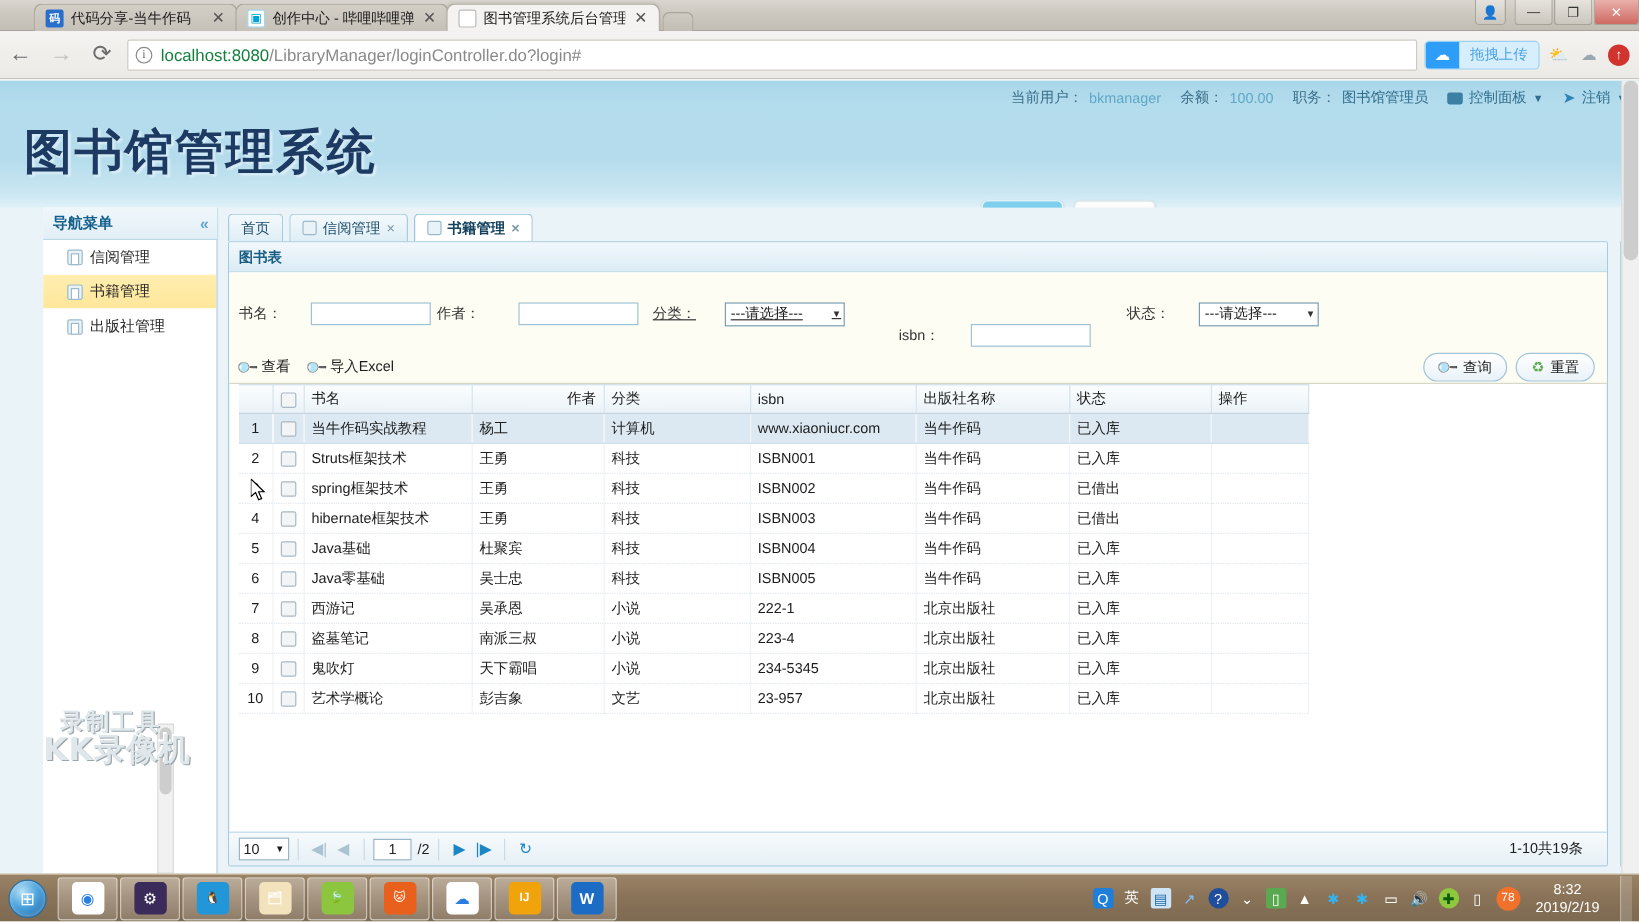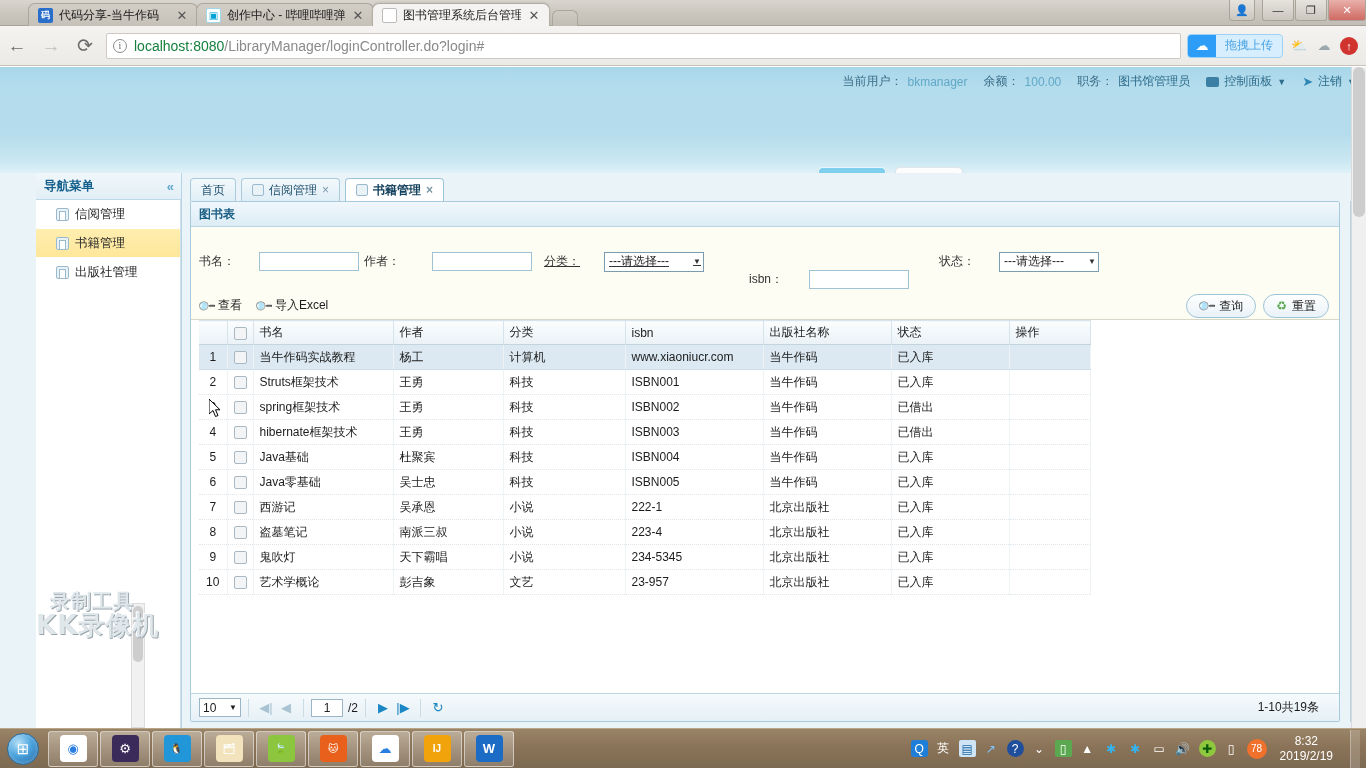--- a/index.html
+++ b/index.html
@@ -340,20 +340,21 @@
           <span class="val dark">控制面板</span>
           <span class="caret">▼</span>
         </span>
         <span class="ti-item">
           <span class="ti-plane">➤</span>
           <span class="val dark">注销</span>
           <span class="caret">▼</span>
         </span>
       </div>
 
+      <div class="logo">图书馆管理系统</div>
 
       <div class="hdr-btns">
         <div class="hdr-btn active">
           <span class="hdr-icon">◪</span>
           <span>图书管理</span>
         </div>
         <div class="hdr-btn idle">
           <span class="hdr-icon">▁▄█</span>
           <span>统计管理</span>
         </div>
@@ -463,21 +464,21 @@
             </div>
           </div>
 
           <div class="tablewrap">
             <table class="grid">
               <thead>
                 <tr>
                   <th class="c-idx"></th>
                   <th class="c-cb"><span class="cb"></span></th>
                   <th style="width:140px;">书名</th>
-                  <th style="width:110px;">作者</th>
+                  <th style="width:110px;text-align:right;">作者</th>
                   <th style="width:122px;">分类</th>
                   <th style="width:138px;">isbn</th>
                   <th style="width:128px;">出版社名称</th>
                   <th style="width:118px;">状态</th>
                   <th>操作</th>
                 </tr>
               </thead>
               <tbody id="tbody">
                   <tr class="sel">
                     <td class="c-idx">1</td>

